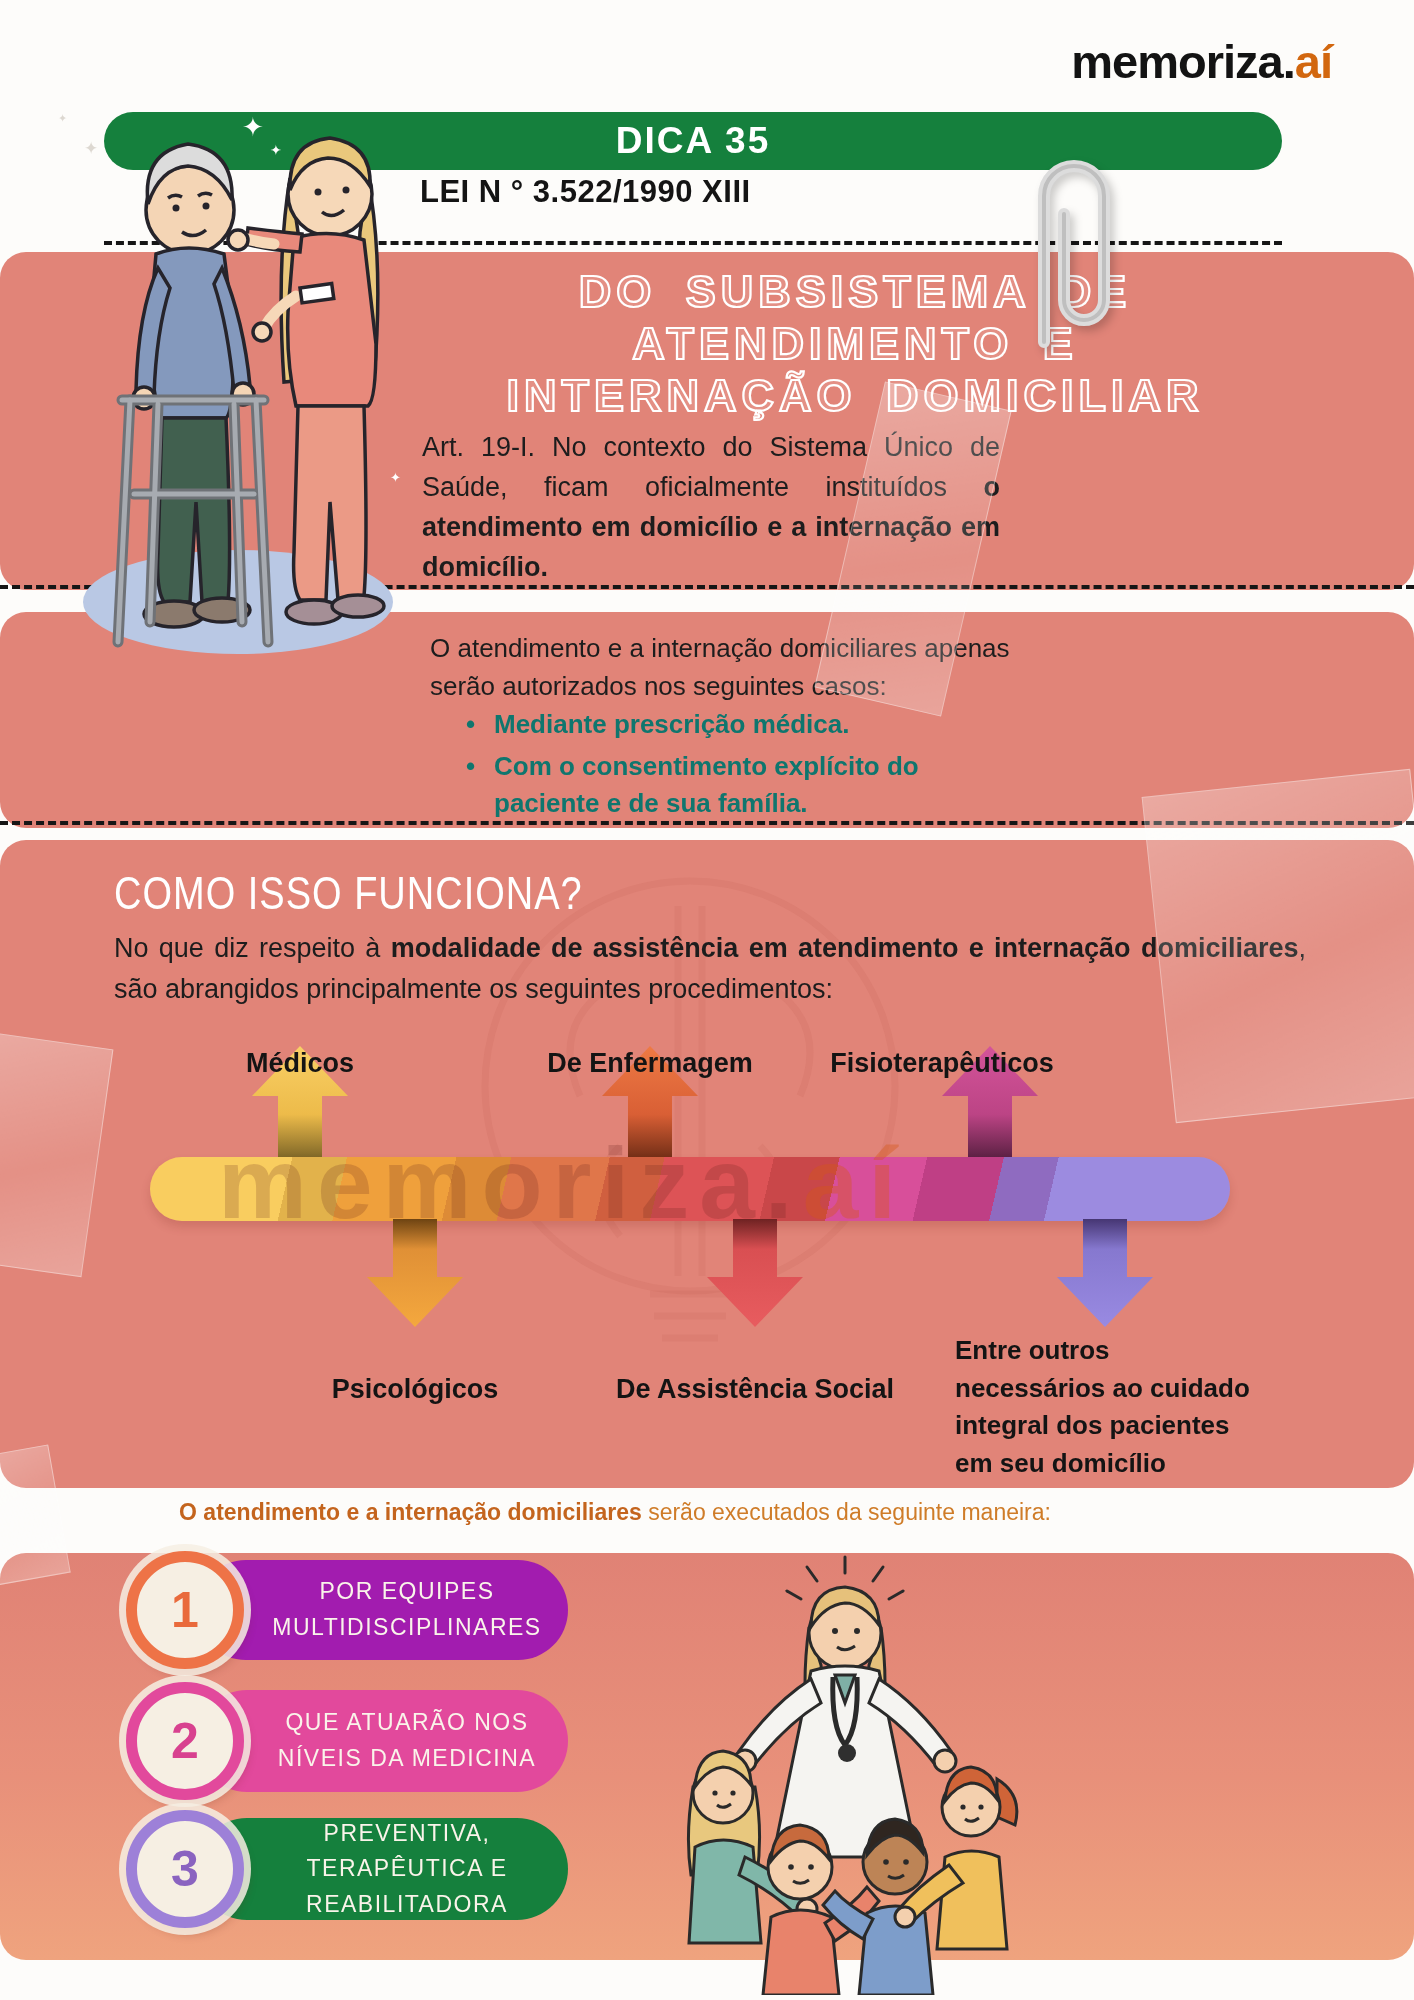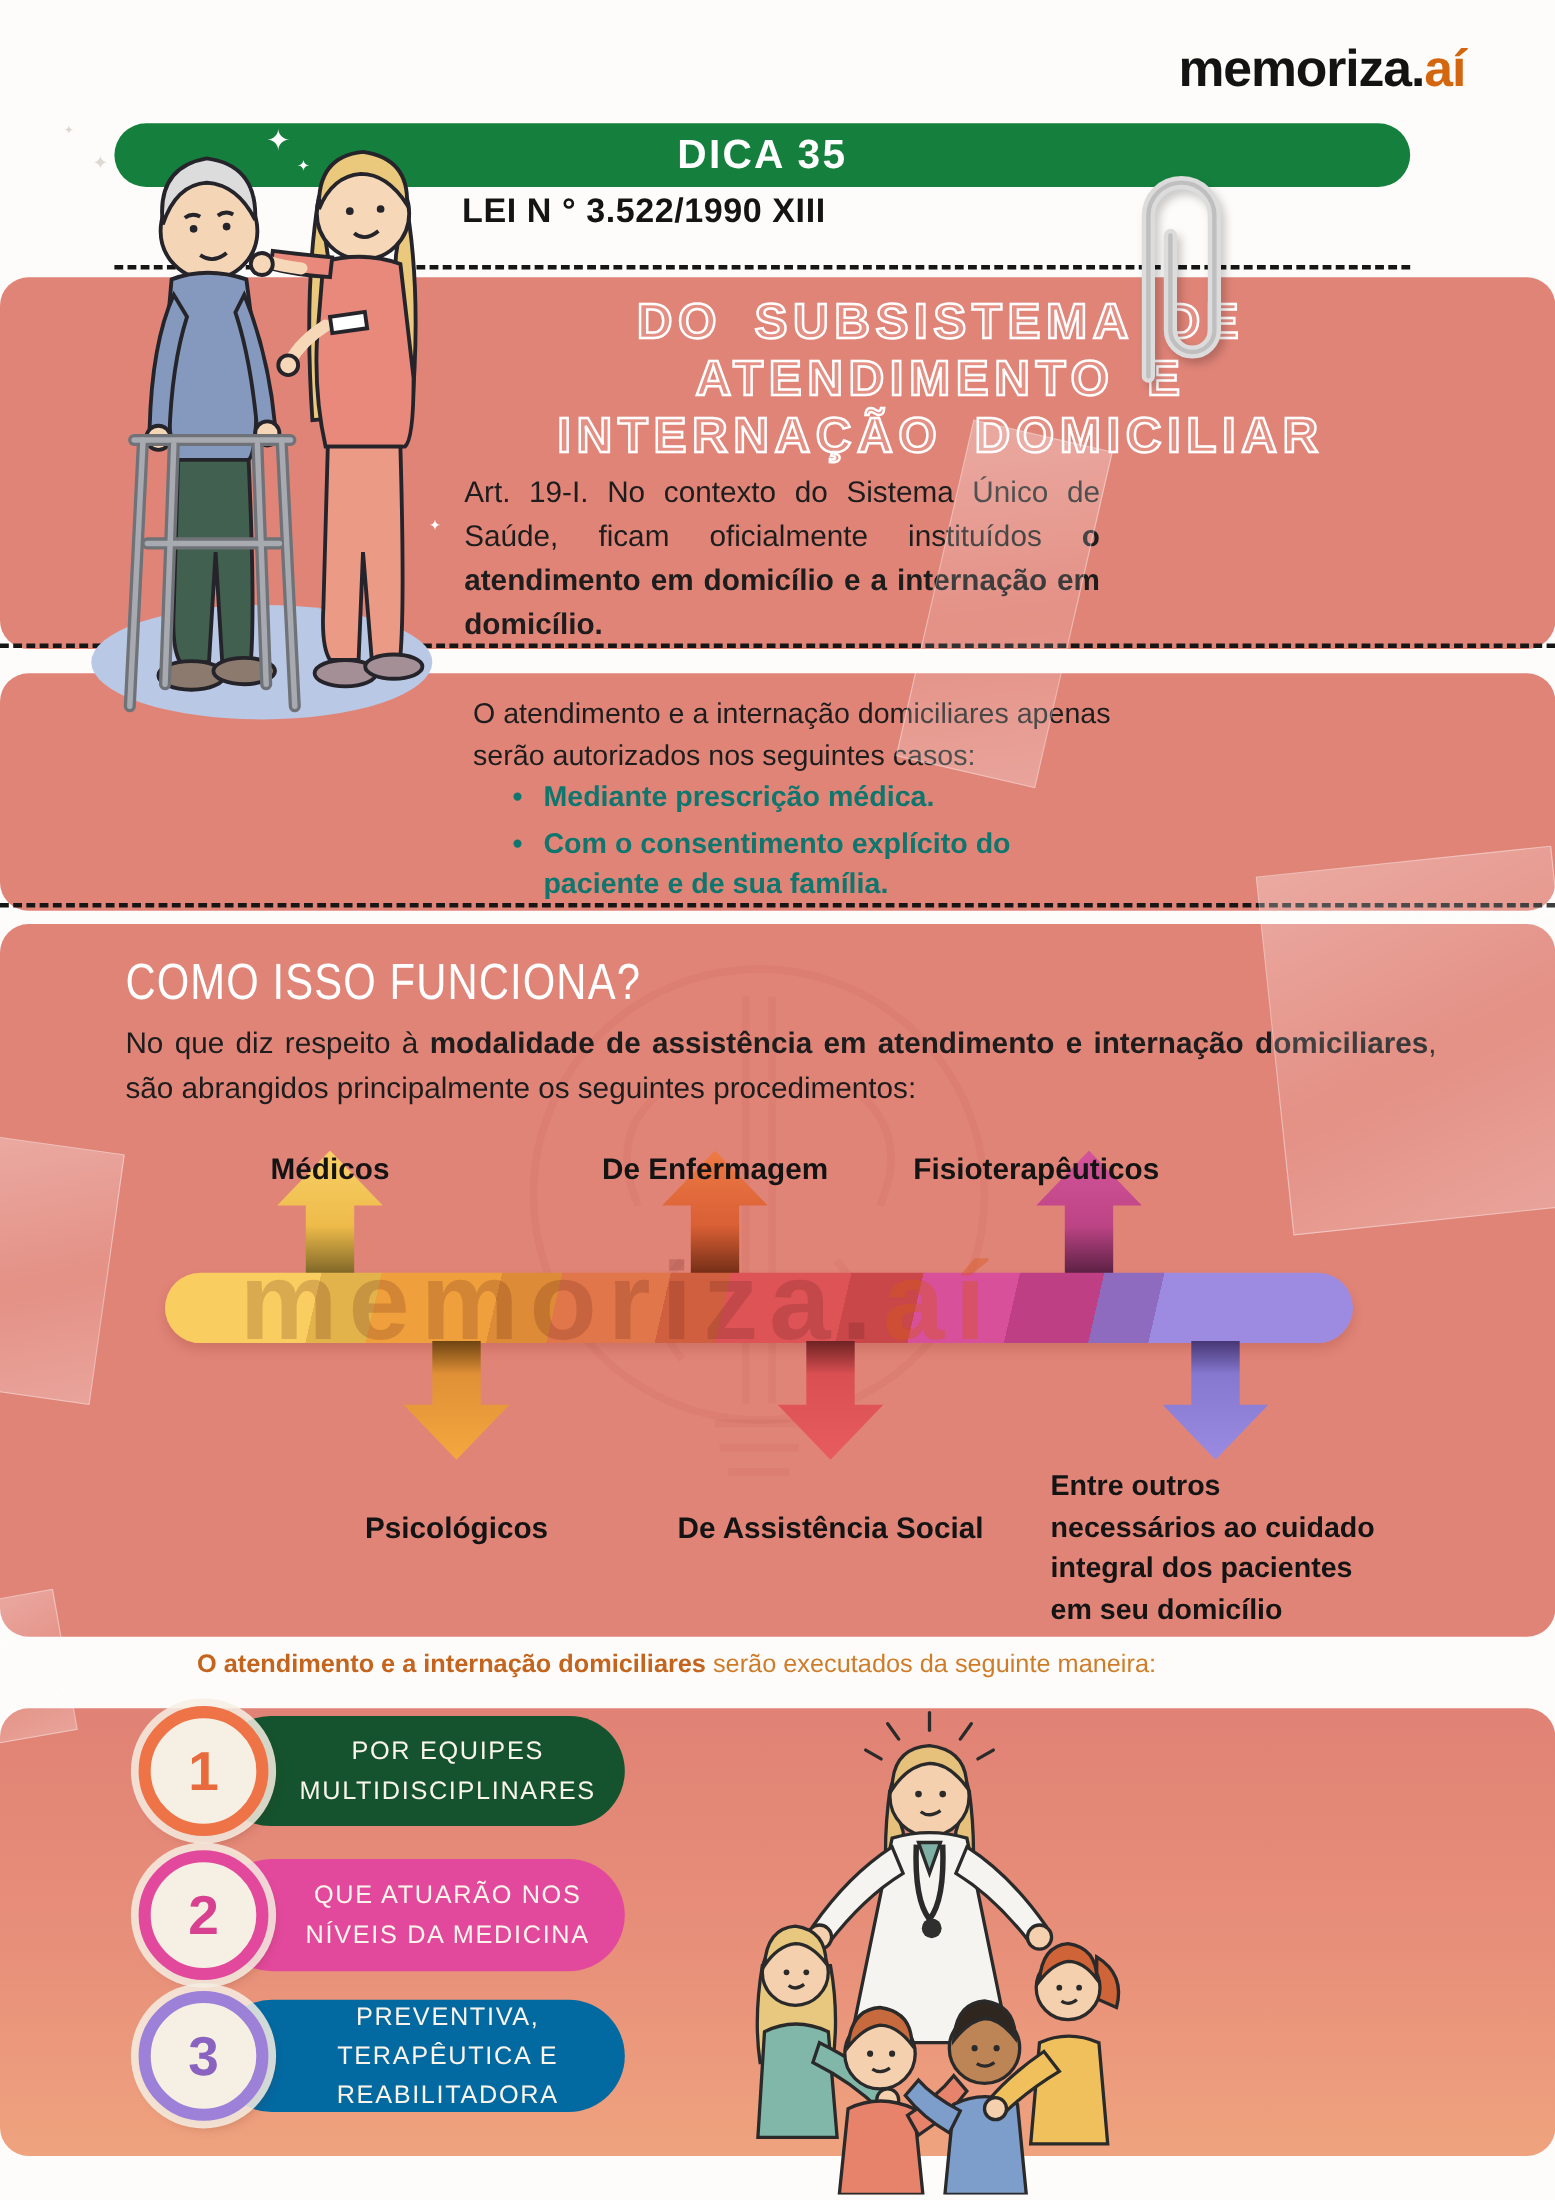--- a/index.html
+++ b/index.html
@@ -84,23 +84,23 @@
 
   
   .lead{left:0;top:1499px;width:1230px;text-align:center;z-index:5;font-size:23px;}
   .lead b{color:#c4641d;font-weight:800;}
   .lead span.rest{color:#cf7c28;font-weight:400;}
 
   
   .pill{z-index:3;border-radius:54px;display:flex;align-items:center;justify-content:center;
     padding:0 28px 0 78px;box-sizing:border-box;}
   .pill .txt{color:#faf4ea;font-size:23px;font-weight:400;letter-spacing:1.5px;text-align:center;line-height:1.55;}
-  .pill1{left:196px;top:1560px;width:372px;height:100px;background:#14532d;}
+  .pill1{left:196px;top:1560px;width:372px;height:100px;background:#a21caf;}
   .pill2{left:196px;top:1690px;width:372px;height:102px;background:#e2499c;}
-  .pill3{left:196px;top:1818px;width:372px;height:102px;background:#0369a1;justify-content:center;}
+  .pill3{left:196px;top:1818px;width:372px;height:102px;background:#15803d;justify-content:center;}
   .badge{z-index:4;width:96px;height:96px;border-radius:50%;background:#f6efe3;
     box-shadow:0 0 0 7px rgba(246,239,227,.85), 4px 6px 10px rgba(100,30,20,.25);
     display:flex;align-items:center;justify-content:center;font-size:50px;font-weight:800;}
   .badge1{left:126px;top:1551px;border:11px solid #ee7347;color:#e96a3c;}
   .badge2{left:126px;top:1682px;border:11px solid #e2499c;color:#d8418f;}
   .badge3{left:126px;top:1810px;border:11px solid #9d80d8;color:#8a63c0;}
 
   
   .tape{z-index:6;background:linear-gradient(160deg,rgba(255,255,255,.30),rgba(255,255,255,.10) 55%,rgba(255,255,255,.26));
     border:1px solid rgba(255,255,255,.35);}

